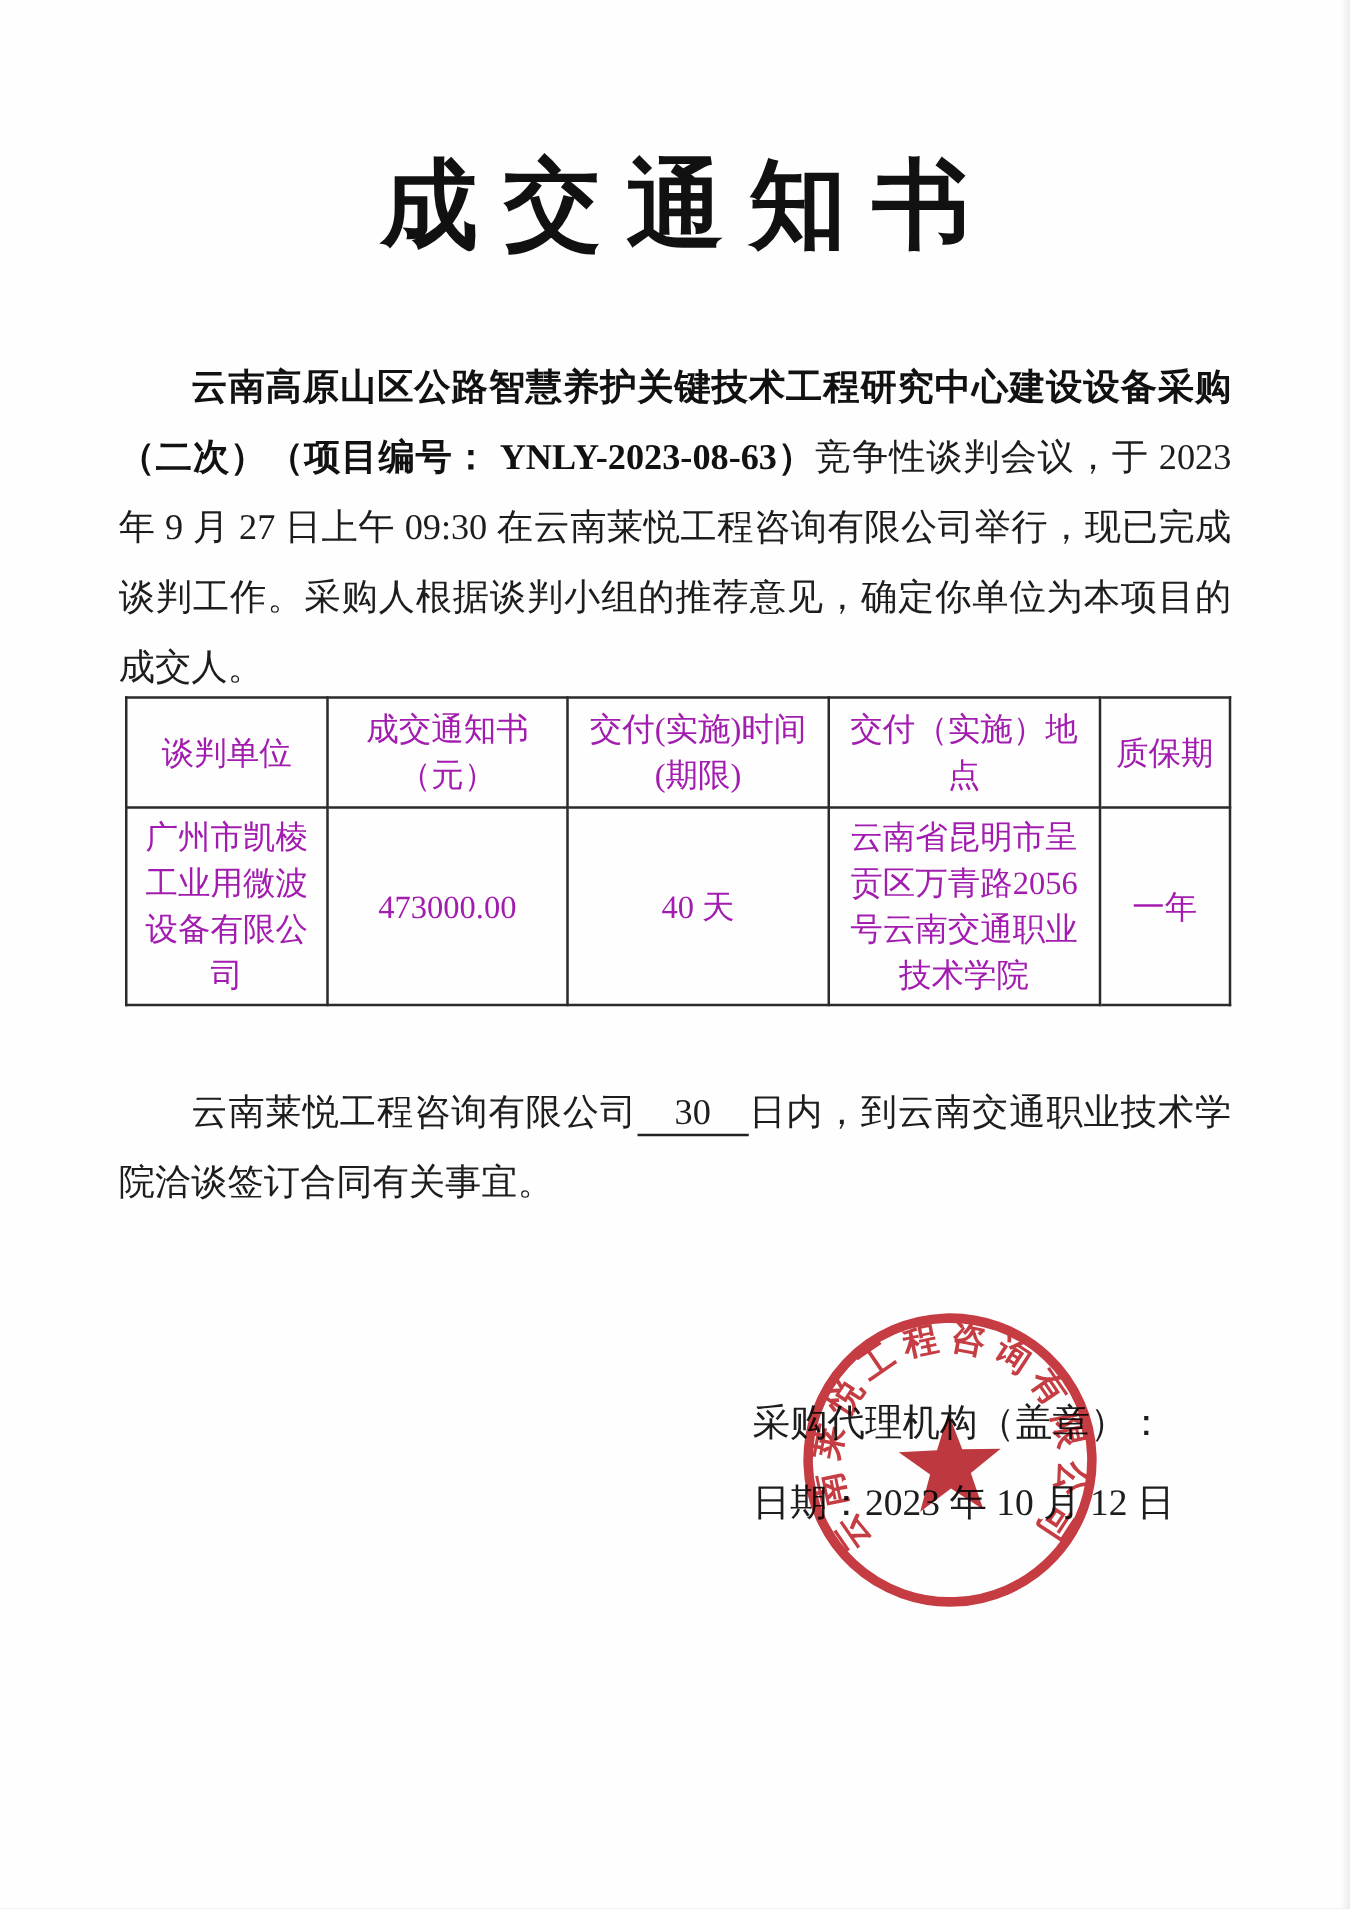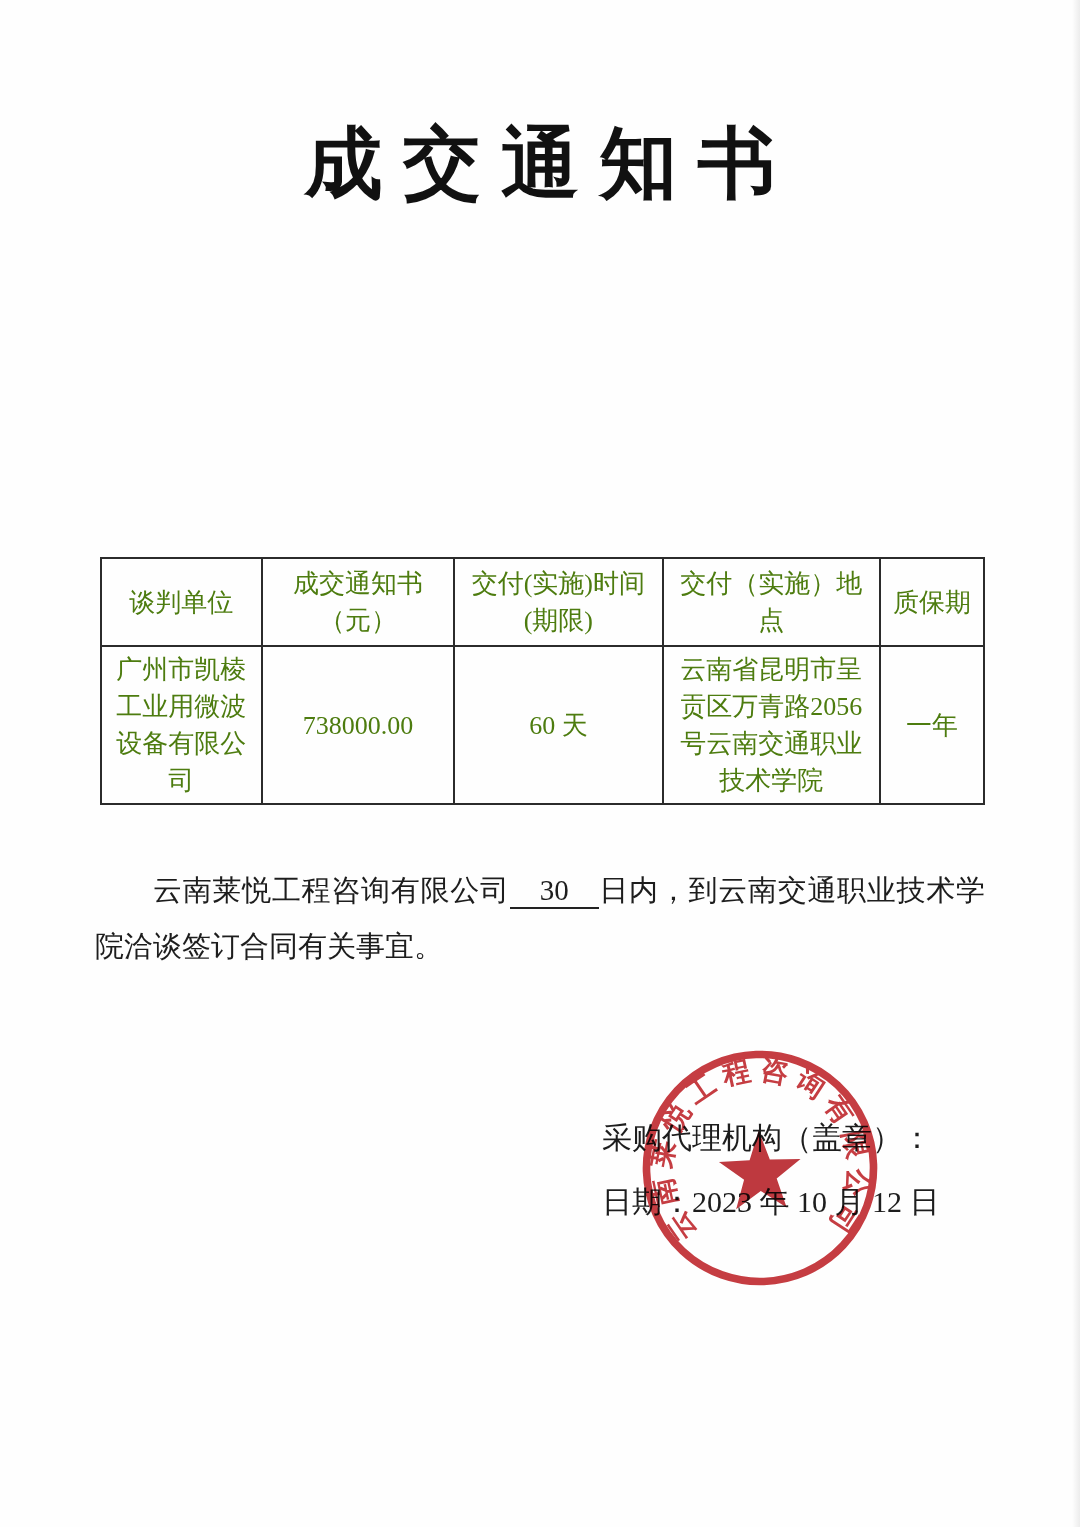--- a/index.html
+++ b/index.html
@@ -77,21 +77,21 @@
     font-family: Liberation Serif, serif;
   }
   .award-table {
     position: absolute;
     top: 557px;
     left: 100px;
     width: 885px;
     border-collapse: collapse;
     table-layout: fixed;
     font-size: 26px;
-    color: #4d7c0f;
+    color: #a21caf;
   }
   .award-table th, .award-table td {
     border: 2px solid #2b2b2b;
     font-weight: 400;
     text-align: center;
     vertical-align: middle;
     padding: 4px 6px;
     line-height: 37px;
     box-sizing: border-box;
   }
@@ -118,20 +118,21 @@
   }
 </style>
 </head>
 <body>
 
 <div class="page">
 
   <h1 class="doc-title">成交通知书</h1>
 
 
+  <p class="body-paragraph p1"><span class="seg-bold">云南高原山区公路智慧养护关键技术工程研究中心建设设备采购（二次）（项目编号： YNLY-2023-08-63）</span><span>竞争性谈判会议，于 2023 年 9 月 27 日上午 09:30 在云南莱悦工程咨询有限公司举行，现已完成谈判工作。采购人根据谈判小组的推荐意见，确定你单位为本项目的成交人。</span></p>
 
   <table class="award-table">
     <colgroup>
       <col style="width:18.2%">
       <col style="width:21.8%">
       <col style="width:23.6%">
       <col style="width:24.6%">
       <col style="width:11.8%">
     </colgroup>
     <thead>
@@ -139,22 +140,22 @@
         <th>谈判单位</th>
         <th>成交通知书（元）</th>
         <th>交付(实施)时间(期限)</th>
         <th>交付（实施）地点</th>
         <th>质保期</th>
       </tr>
     </thead>
     <tbody>
       <tr>
         <td>广州市凯棱工业用微波设备有限公司</td>
-        <td>738000.00</td>
-        <td>60 天</td>
+        <td>473000.00</td>
+        <td>40 天</td>
         <td>云南省昆明市呈贡区万青路2056号云南交通职业技术学院</td>
         <td>一年</td>
       </tr>
     </tbody>
   </table>
 
   <p class="body-paragraph p2"><span>云南莱悦工程咨询有限公司</span><span class="blank-underline">30</span><span>日内，到云南交通职业技术学院洽谈签订合同有关事宜。</span></p>
 
   <div class="sig-block">
     <p class="sig-line">采购代理机构（盖章）：</p>

